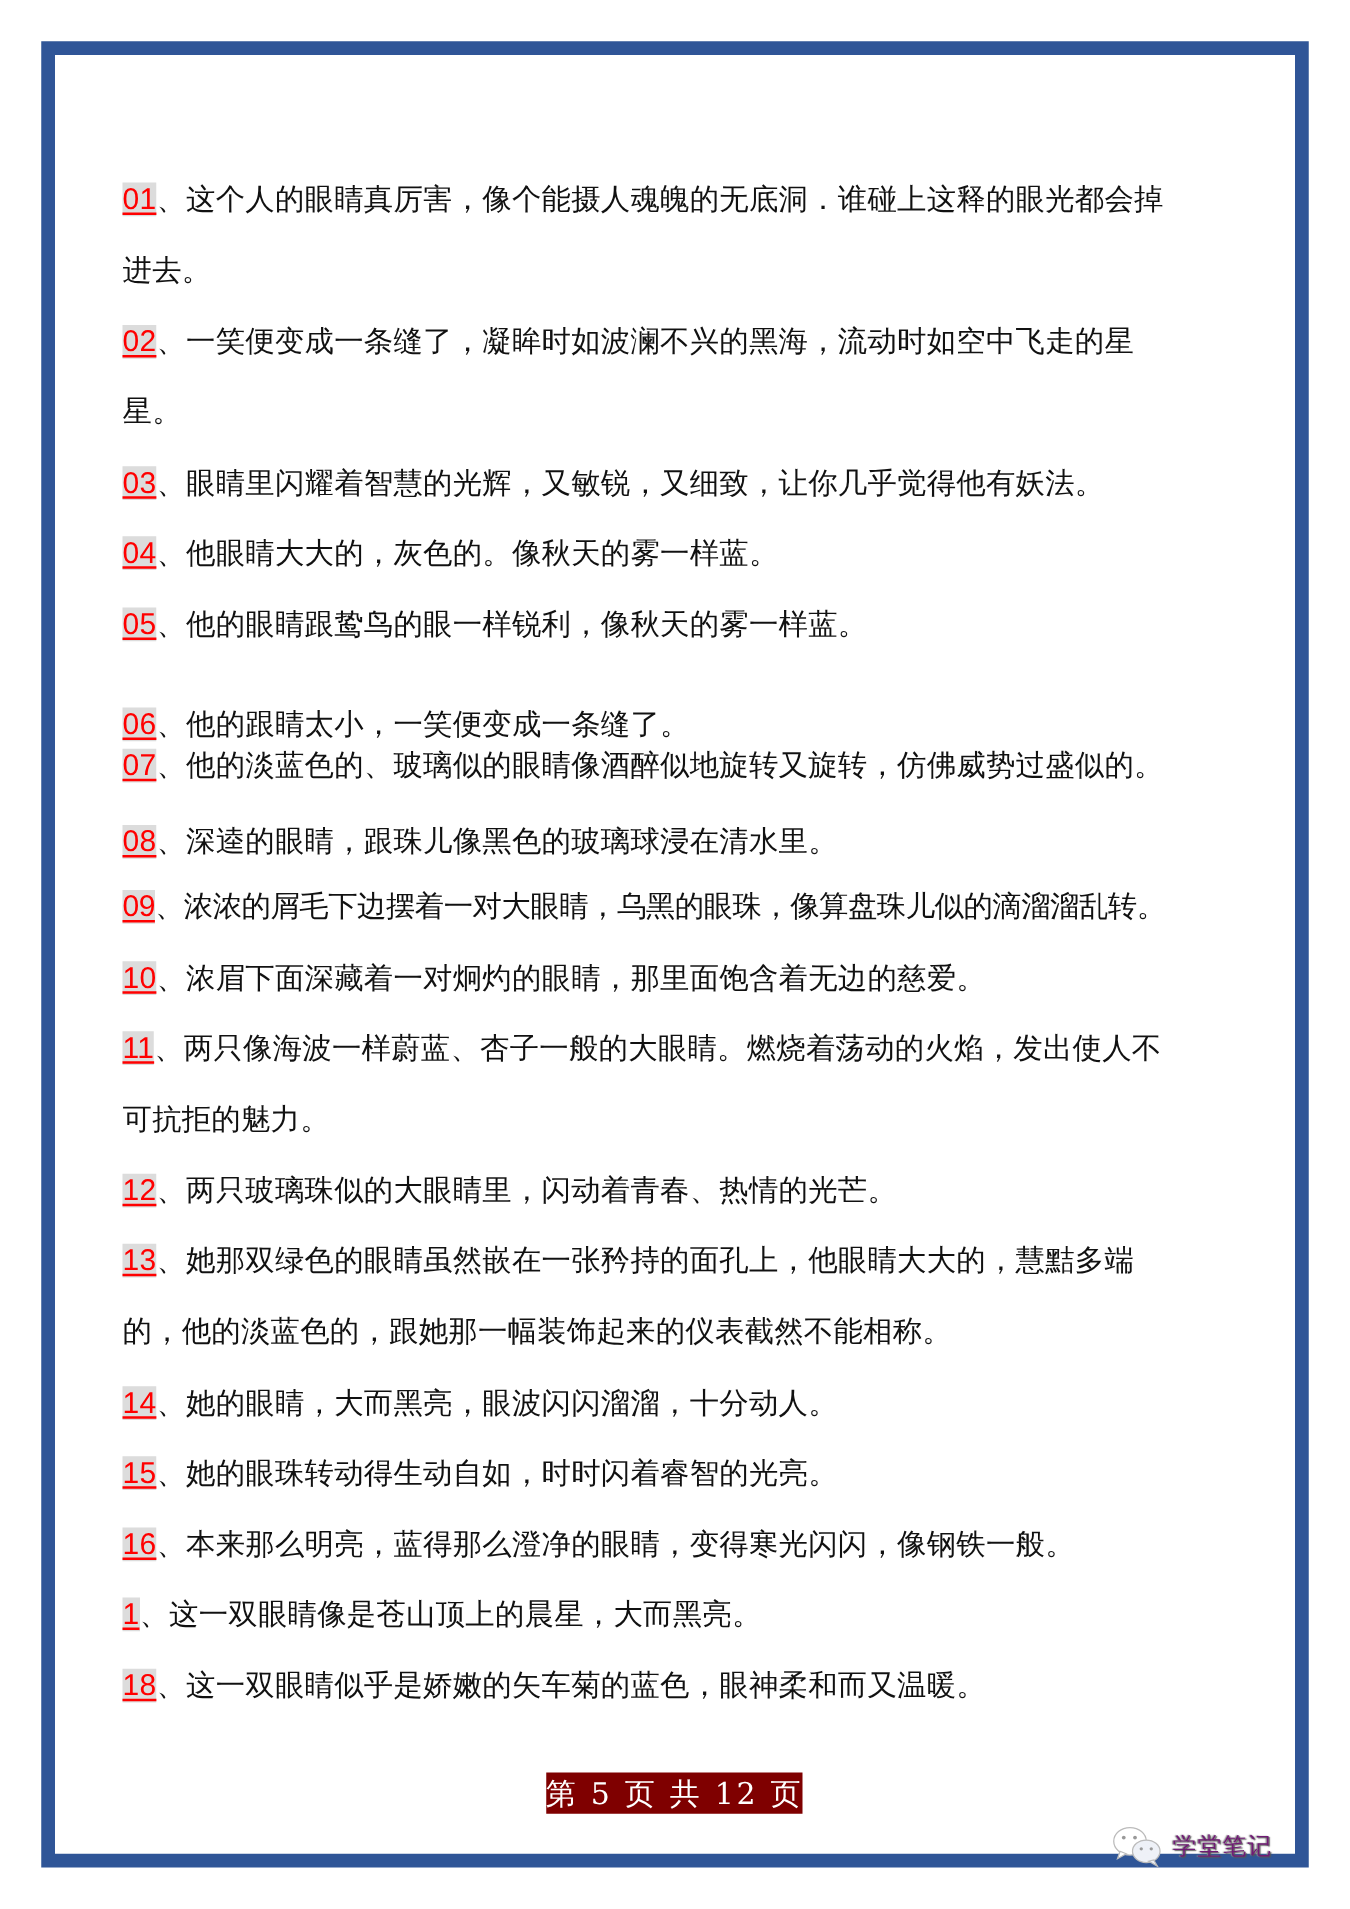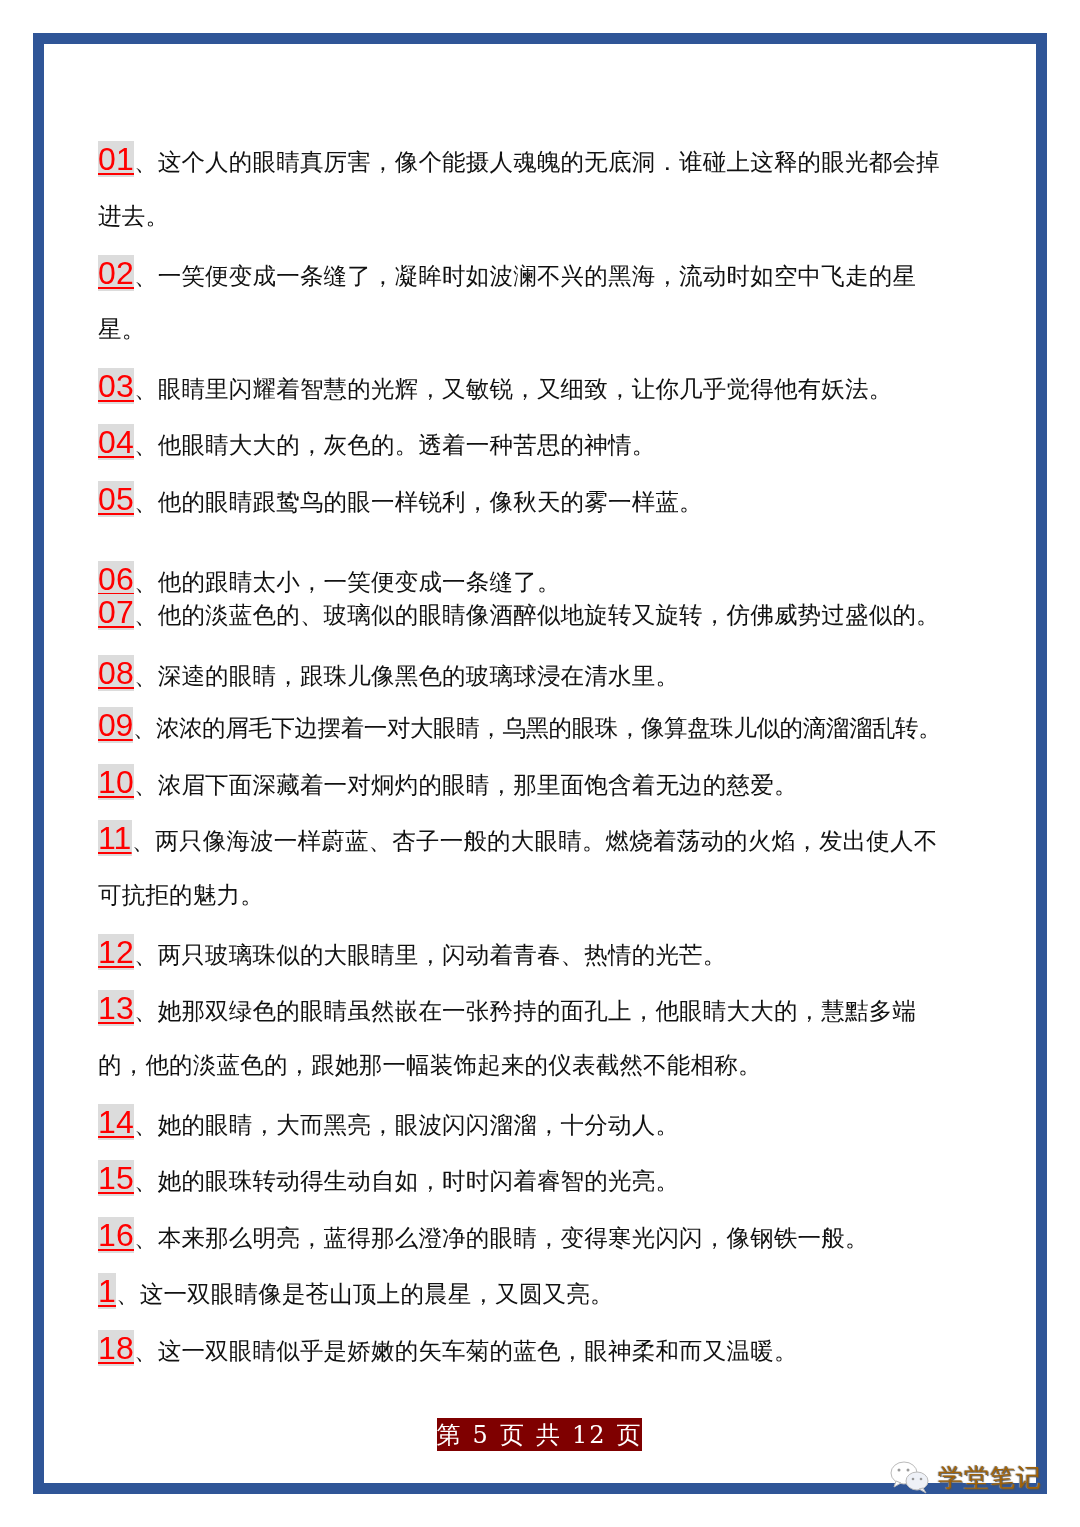--- a/index.html
+++ b/index.html
@@ -5,45 +5,45 @@
   html, body { margin: 0; padding: 0; background: #ffffff; }
   body { width: 1080px; height: 1527px; position: relative; overflow: hidden;
          font-family: "DejaVu Sans", "Liberation Sans", sans-serif; }
   .frame { position: absolute; left: 33px; top: 33px; width: 1014px; height: 1461px;
            box-sizing: border-box; border: 11px solid #2f5597; background: #fff; }
   .content { position: absolute; left: 98px; top: 0; width: 890px; }
   .line { position: absolute; left: 0; white-space: nowrap; font-size: 23.5px; color: #111;
           line-height: 30px; letter-spacing: 0.2px; }
   .num { color: #ff0000; background: #dcdcdc; text-decoration: underline; text-decoration-color: #ff0000;
          text-decoration-thickness: 2px; text-underline-offset: 3px; font-family: "Liberation Sans", sans-serif;
-         font-size: 32px; }
+         font-size: 24px; }
   .footer { position: absolute; left: 437px; top: 1418px; width: 205px; height: 33px; background: #7f0000;
             color: #fff; font-family: "DejaVu Serif", "Liberation Serif", serif; font-size: 24px;
             display: flex; align-items: center; justify-content: center; letter-spacing: 2px; }
   .footer span { margin: 0 5px; }
   .watermark { position: absolute; left: 888px; top: 1460px; display: flex; align-items: center; }
-  .wm-text { color: #a16207; font-size: 25px; letter-spacing: 1px; margin-left: 6px;
+  .wm-text { color: #701a75; font-size: 19px; letter-spacing: 1px; margin-left: 6px;
              text-shadow: 1px 1px 1px #555, -1px 0 1px #888; font-family: Liberation Mono, monospace; }
 </style>
 </head>
 <body>
 
 <div class="frame"></div>
 
 <div class="content">
 
   <div class="line" style="top:144px"><span class="num">01</span><span>、这个人的眼睛真厉害，像个能摄人魂魄的无底洞．谁碰上这释的眼光都会掉</span></div>
   <div class="line" style="top:201px">进去。</div>
 
   <div class="line" style="top:258px"><span class="num">02</span><span>、一笑便变成一条缝了，凝眸时如波澜不兴的黑海，流动时如空中飞走的星</span></div>
   <div class="line" style="top:314px">星。</div>
 
   <div class="line" style="top:371px"><span class="num">03</span><span>、眼睛里闪耀着智慧的光辉，又敏锐，又细致，让你几乎觉得他有妖法。</span></div>
 
-  <div class="line" style="top:427px"><span class="num">04</span><span>、他眼睛大大的，灰色的。透着一种苦思的神情。</span></div>
+  <div class="line" style="top:427px"><span class="num">04</span><span>、他眼睛大大的，灰色的。像秋天的雾一样蓝。</span></div>
 
   <div class="line" style="top:484px"><span class="num">05</span><span>、他的眼睛跟鸷鸟的眼一样锐利，像秋天的雾一样蓝。</span></div>
 
   <div class="line" style="top:564px"><span class="num">06</span><span>、他的跟睛太小，一笑便变成一条缝了。</span></div>
 
   <div class="line" style="top:597px"><span class="num">07</span><span>、他的淡蓝色的、玻璃似的眼睛像酒醉似地旋转又旋转，仿佛威势过盛似的。</span></div>
 
   <div class="line" style="top:658px"><span class="num">08</span><span>、深逵的眼睛，跟珠儿像黑色的玻璃球浸在清水里。</span></div>
 
   <div class="line" style="top:710px; letter-spacing:-0.4px"><span class="num">09</span><span>、浓浓的屑毛下边摆着一对大眼睛，乌黑的眼珠，像算盘珠儿似的滴溜溜乱转。</span></div>
@@ -57,21 +57,21 @@
 
   <div class="line" style="top:993px"><span class="num">13</span><span>、她那双绿色的眼睛虽然嵌在一张矜持的面孔上，他眼睛大大的，慧黠多端</span></div>
   <div class="line" style="top:1050px">的，他的淡蓝色的，跟她那一幅装饰起来的仪表截然不能相称。</div>
 
   <div class="line" style="top:1107px"><span class="num">14</span><span>、她的眼睛，大而黑亮，眼波闪闪溜溜，十分动人。</span></div>
 
   <div class="line" style="top:1163px"><span class="num">15</span><span>、她的眼珠转动得生动自如，时时闪着睿智的光亮。</span></div>
 
   <div class="line" style="top:1220px"><span class="num">16</span><span>、本来那么明亮，蓝得那么澄净的眼睛，变得寒光闪闪，像钢铁一般。</span></div>
 
-  <div class="line" style="top:1276px"><span class="num">1</span><span>、这一双眼睛像是苍山顶上的晨星，又圆又亮。</span></div>
+  <div class="line" style="top:1276px"><span class="num">1</span><span>、这一双眼睛像是苍山顶上的晨星，大而黑亮。</span></div>
 
   <div class="line" style="top:1333px"><span class="num">18</span><span>、这一双眼睛似乎是娇嫩的矢车菊的蓝色，眼神柔和而又温暖。</span></div>
 </div>
 
 <div class="footer">
   <span>第</span>
   <span>5</span>
   <span>页</span>
   <span>共</span>
   <span>12</span>

